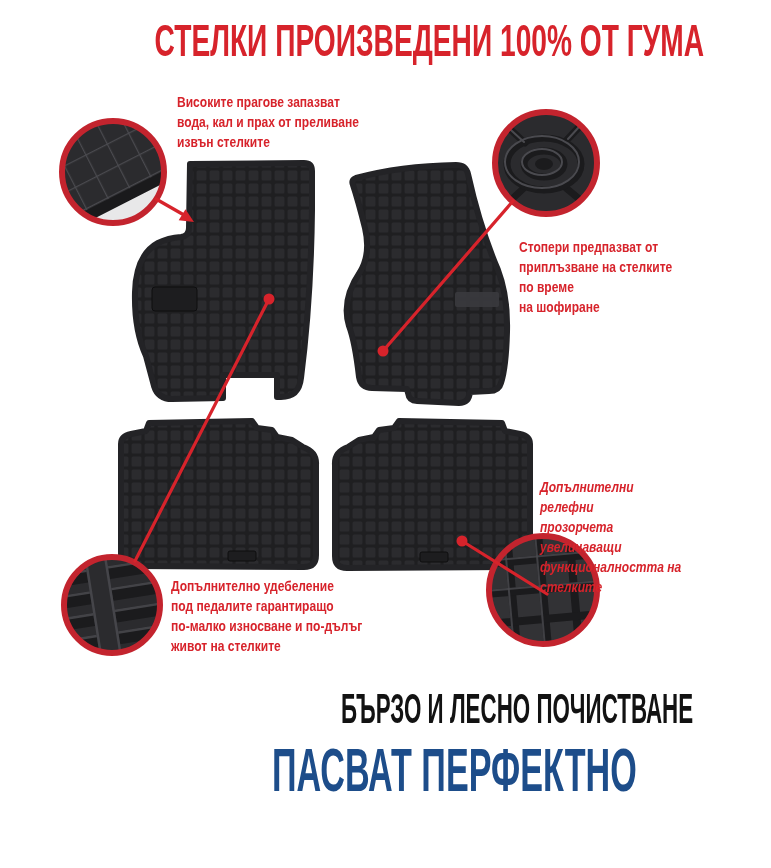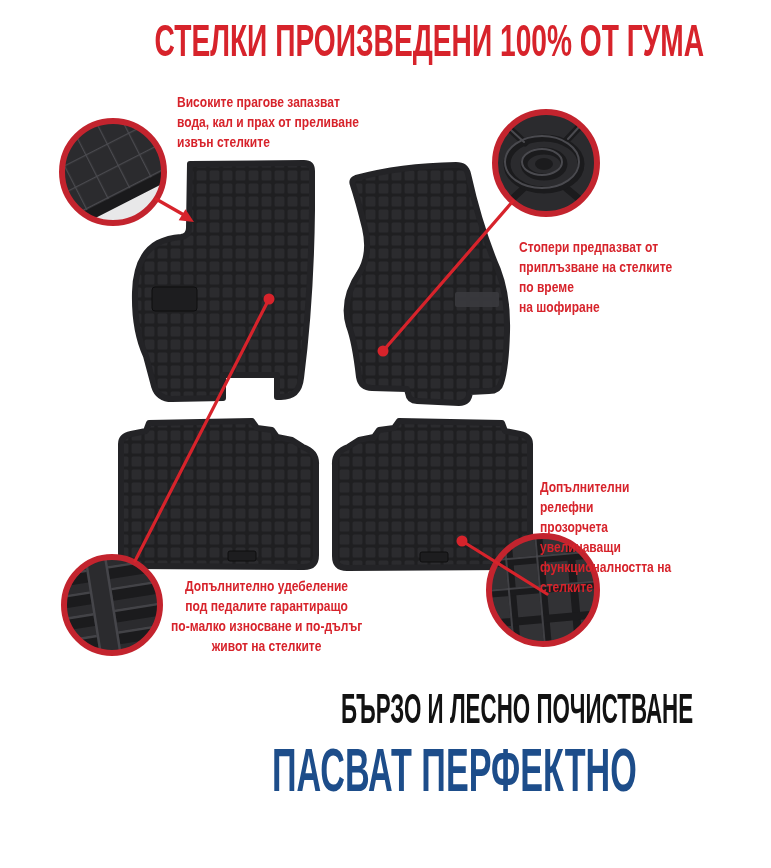--- a/index.html
+++ b/index.html
@@ -23,22 +23,22 @@
   .f-fit .cond{font-size:61px;transform:scaleX(0.56);color:var(--navy);}
   .f-smell{left:47px;top:802px;}
   .f-smell .cond{font-size:31px;transform:scaleX(0.59);color:var(--black_text);}
 
   
   .feature{position:absolute;color:var(--accent_red);font-weight:bold;}
   .feature span{display:inline-block;white-space:pre-line;font-size:14px;line-height:20px;
                 transform:scaleX(0.86);transform-origin:left top;}
   .feat-1{left:177px;top:92px;}
   .feat-2{left:519px;top:237px;}
-  .feat-3{left:540px;top:477px;}
-  .feat-4{left:171px;top:576px;text-align:center;}
+  .feat-3{left:540px;top:477px;font-style:italic;}
+  .feat-4{left:171px;top:576px;}
 
   
   .mat{fill:url(#matgrid);stroke:var(--mat_rim);stroke-width:6;stroke-linejoin:round;}
   .pg-bg{fill:var(--mat_line);}
   .pg-cell{fill:var(--mat_base);}
   .lat-bg{fill:var(--mat_base);}
   .lat-line{stroke:var(--mat_hi);stroke-width:2.4;}
   .ring{fill:none;stroke:var(--ring_red);stroke-width:6;}
   .cdark{fill:var(--mat_base);}
   .cdark2{fill:#323235;}

